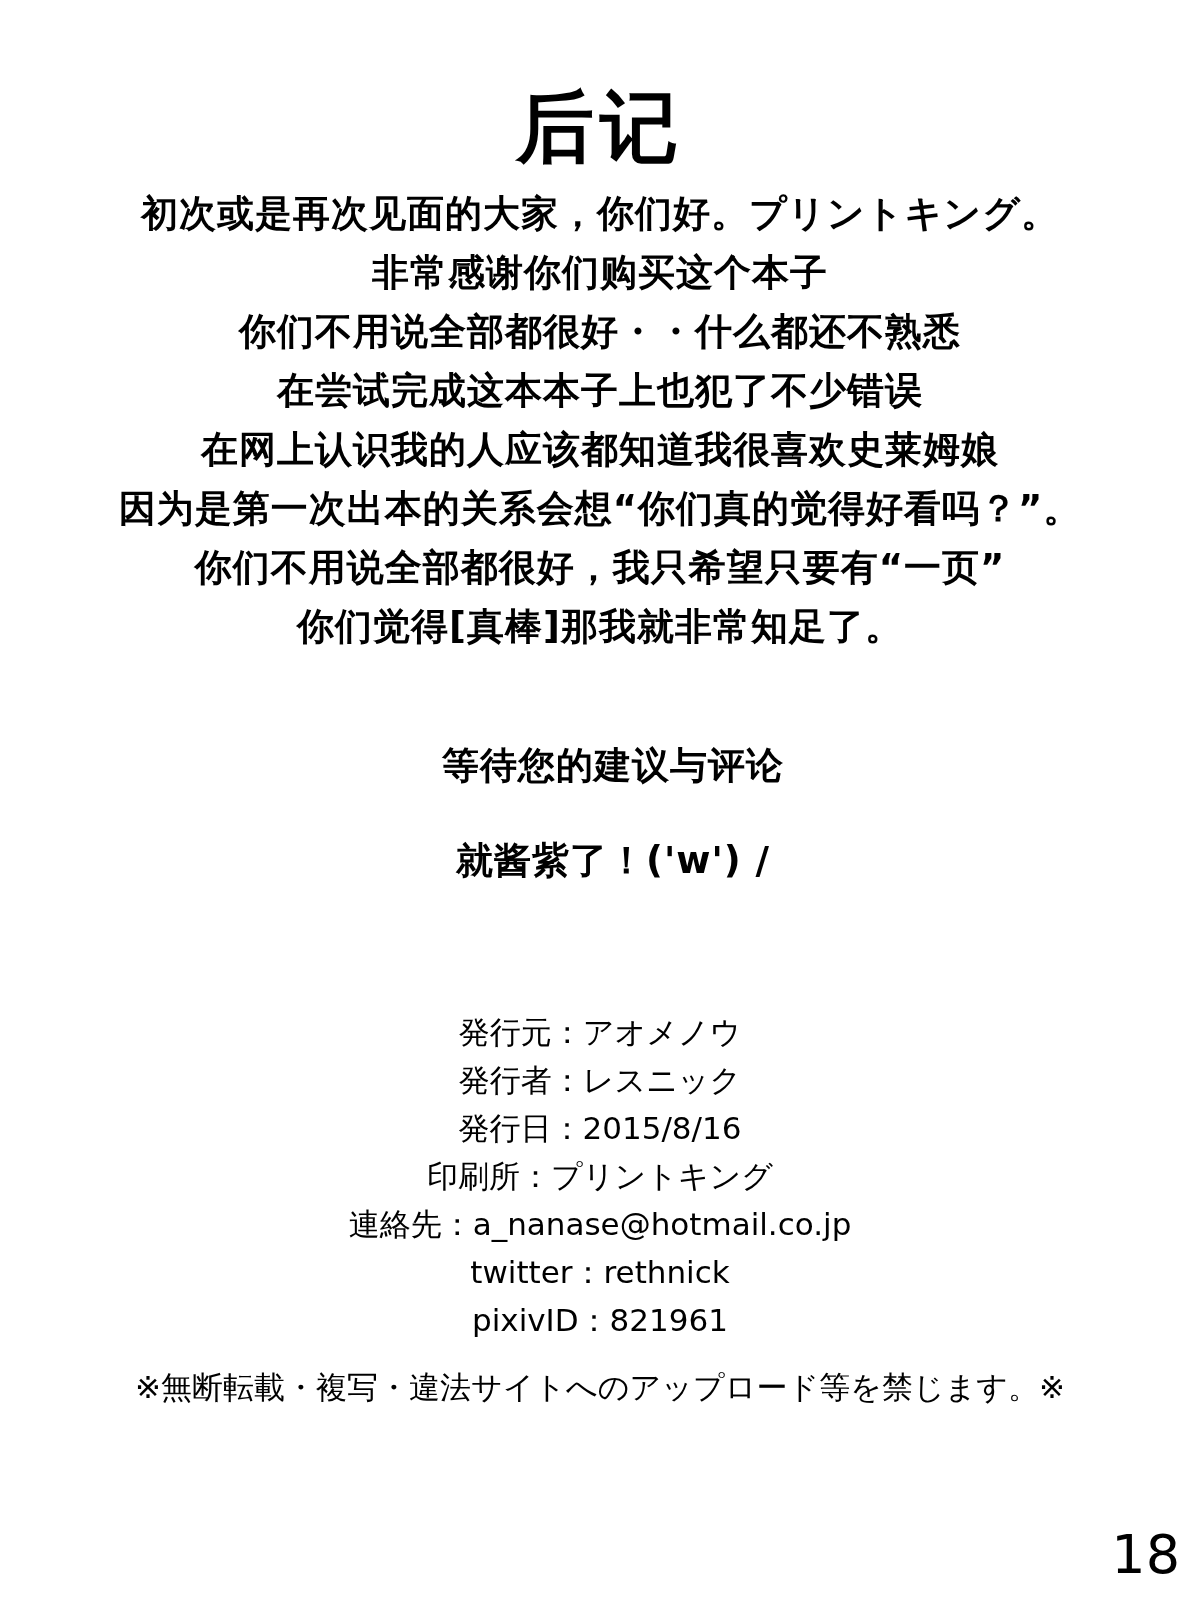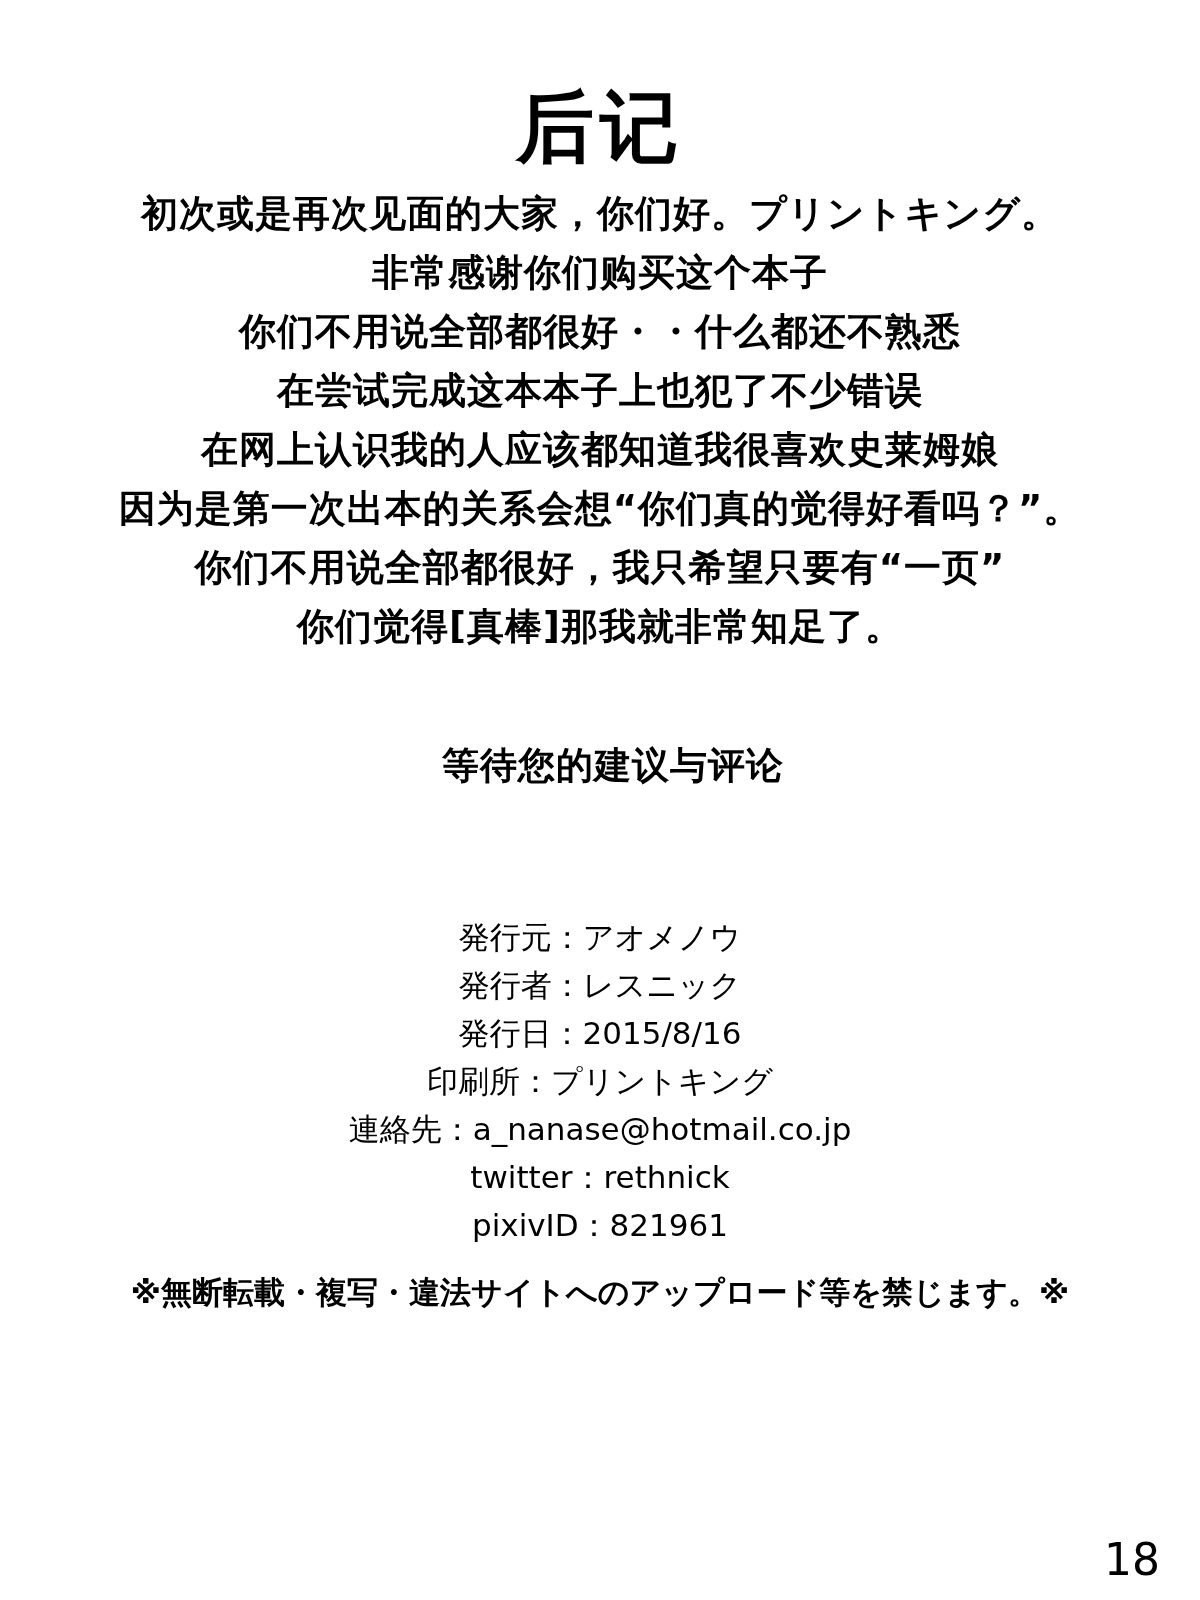--- a/index.html
+++ b/index.html
@@ -54,28 +54,28 @@
     font-size: 31px;
     line-height: 48px;
     font-weight: normal;
     white-space: nowrap;
   }
   .disclaimer {
     margin: 19px 0 0 0;
     text-align: center;
     font-size: 31px;
     line-height: 48px;
-    font-weight: bold;
+    font-weight: normal;
     white-space: nowrap;
   }
   .page-number {
     position: absolute;
-    right: 40px;
+    right: 20px;
     bottom: 18px;
-    font-size: 44px;
+    font-size: 54px;
     line-height: 1;
     font-weight: normal;
   }
 </style>
 </head>
 <body>
 
 <div class="page">
 
   <h1 class="title">后记</h1>
@@ -86,20 +86,21 @@
     <p class="hand-line">你们不用说全部都很好・・什么都还不熟悉</p>
     <p class="hand-line">在尝试完成这本本子上也犯了不少错误</p>
     <p class="hand-line">在网上认识我的人应该都知道我很喜欢史莱姆娘</p>
     <p class="hand-line">因为是第一次出本的关系会想“你们真的觉得好看吗？”。</p>
     <p class="hand-line">你们不用说全部都很好，我只希望只要有“一页”</p>
     <p class="hand-line">你们觉得[真棒]那我就非常知足了。</p>
   </div>
 
   <div class="closing">
     <p class="hand-line">等待您的建议与评论</p>
+    <p class="hand-line">就酱紫了！('w') /</p>
   </div>
 
   <div class="colophon">
     <p class="colophon-line">発行元：アオメノウ</p>
     <p class="colophon-line">発行者：レスニック</p>
     <p class="colophon-line">発行日：2015/8/16</p>
     <p class="colophon-line">印刷所：プリントキング</p>
     <p class="colophon-line">連絡先：a_nanase@hotmail.co.jp</p>
     <p class="colophon-line">twitter：rethnick</p>
     <p class="colophon-line">pixivID：821961</p>

